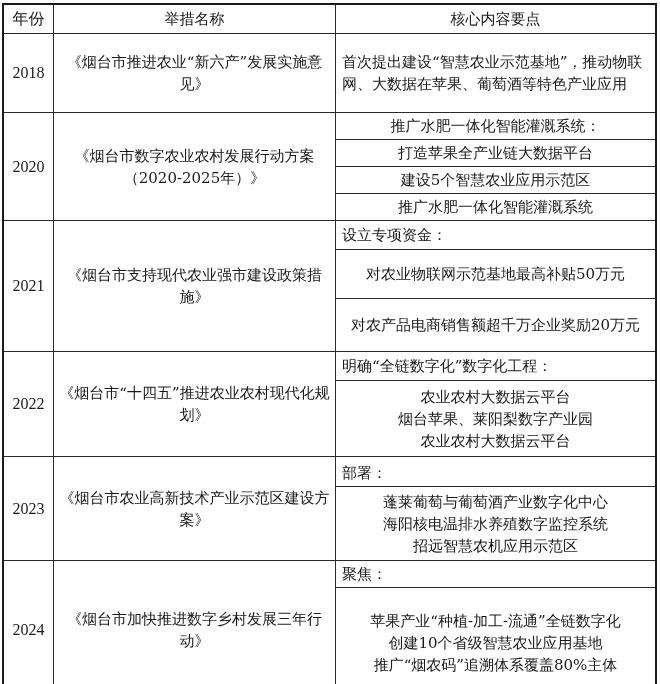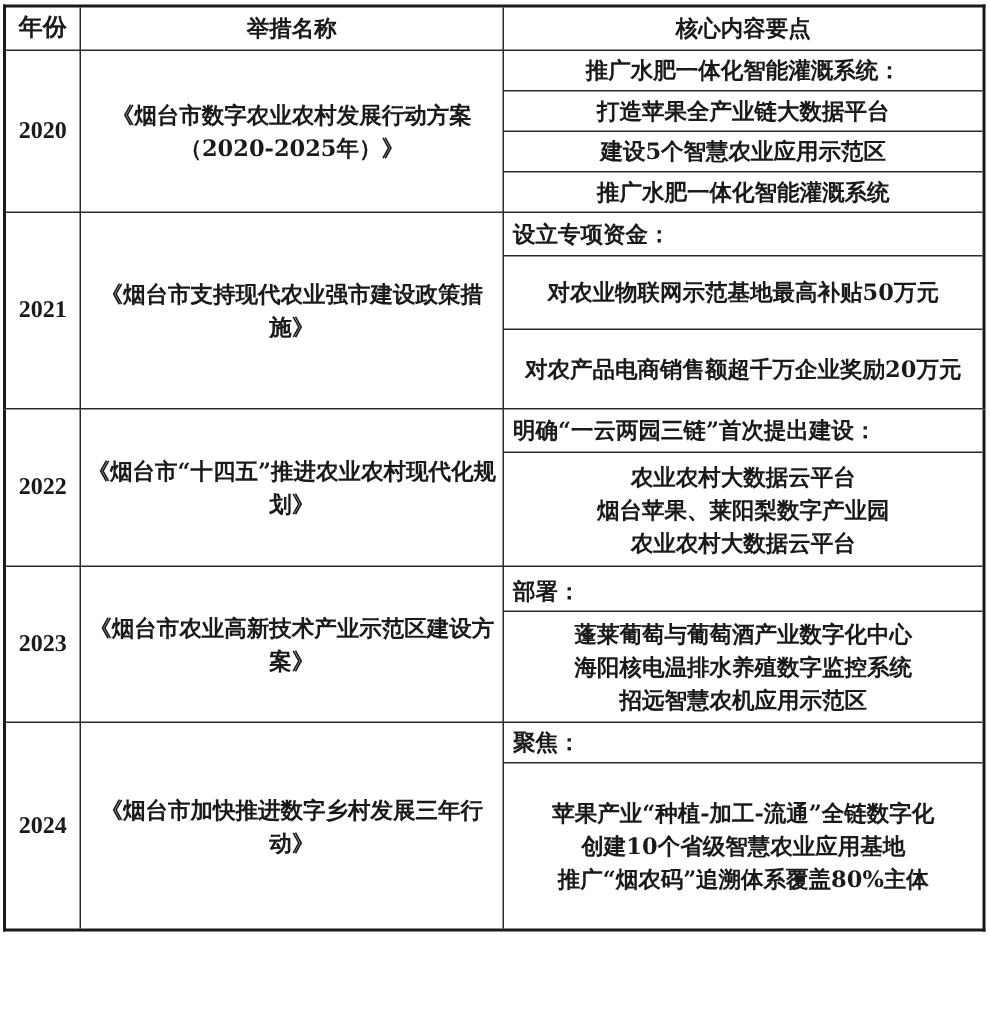--- a/index.html
+++ b/index.html
@@ -22,21 +22,21 @@
     width: 655px;
     border-collapse: collapse;
     table-layout: fixed;
     font-size: 15px;
     line-height: 22px;
   }
   .tbl td, .tbl th {
     border: 1px solid #2a2a2a;
     padding: 0 4px;
     vertical-align: middle;
-    font-weight: bold;
+    font-weight: normal;
     margin-left: 32px;
   }
   .tbl .outer-left { border-left: 2px solid #1a1a1a; }
   .tbl .outer-right { border-right: 2px solid #1a1a1a; }
   .tbl thead th { border-top: 2px solid #1a1a1a; height: 28px; text-align: center; }
   .tbl tbody tr:last-child td { border-bottom: 2px solid #1a1a1a; }
   .c-year { width: 41px; text-align: center; font-family: "Liberation Serif", serif; font-size: 16px; }
   .c-name { width: 273px; text-align: center; }
   .c-content { text-align: center; padding: 0 !important; }
   .sub { display: block; padding: 2px 6px; }
@@ -50,20 +50,29 @@
 
 <table class="tbl">
   <thead>
     <tr>
       <th class="c-year outer-left">年份</th>
       <th class="c-name">举措名称</th>
       <th class="c-content-h outer-right">核心内容要点</th>
     </tr>
   </thead>
   <tbody id="tbody">
+      <tr>
+        <td class="c-year outer-left">2018</td>
+        <td class="c-name">《烟台市推进农业“新六产”发展实施意见》</td>
+        <td class="c-content outer-right">
+          <div class="sub left" style="min-height: 74px; display: flex; flex-direction: column; justify-content: center;">
+            <span class="line">首次提出建设“智慧农业示范基地”，推动物联网、大数据在苹果、葡萄酒等特色产业应用</span>
+          </div>
+        </td>
+      </tr>
       <tr>
         <td class="c-year outer-left">2020</td>
         <td class="c-name">《烟台市数字农业农村发展行动方案（2020-2025年）》</td>
         <td class="c-content outer-right">
           <div class="sub center" style="min-height: 22px; display: flex; flex-direction: column; justify-content: center;">
             <span class="line">推广水肥一体化智能灌溉系统：</span>
           </div>
           <div class="sub center" style="min-height: 21px; display: flex; flex-direction: column; justify-content: center;">
             <span class="line">打造苹果全产业链大数据平台</span>
           </div>
@@ -88,21 +97,21 @@
           <div class="sub center" style="min-height: 48px; display: flex; flex-direction: column; justify-content: center;">
             <span class="line">对农产品电商销售额超千万企业奖励20万元</span>
           </div>
         </td>
       </tr>
       <tr>
         <td class="c-year outer-left">2022</td>
         <td class="c-name">《烟台市“十四五”推进农业农村现代化规划》</td>
         <td class="c-content outer-right">
           <div class="sub left" style="min-height: 24px; display: flex; flex-direction: column; justify-content: center;">
-            <span class="line">明确“一云两园三链”首次提出建设：</span>
+            <span class="line">明确“全链数字化”数字化工程：</span>
           </div>
           <div class="sub center" style="min-height: 71px; display: flex; flex-direction: column; justify-content: center; align-items: center;">
             <span class="line">农业农村大数据云平台</span>
             <span class="line">烟台苹果、莱阳梨数字产业园</span>
             <span class="line">农业农村大数据云平台</span>
           </div>
         </td>
       </tr>
       <tr>
         <td class="c-year outer-left">2023</td>

